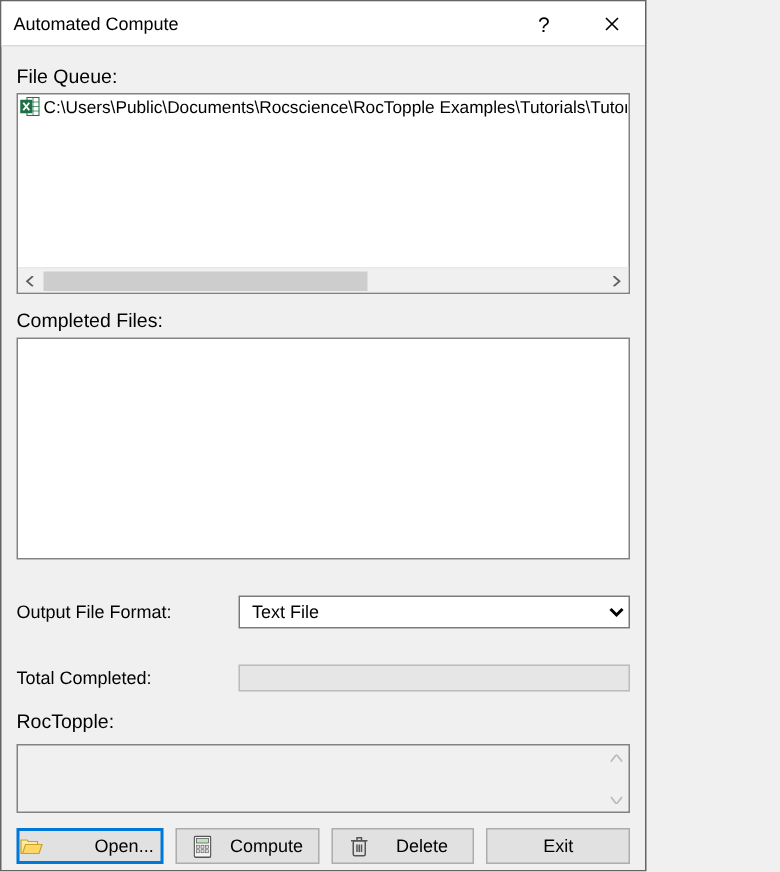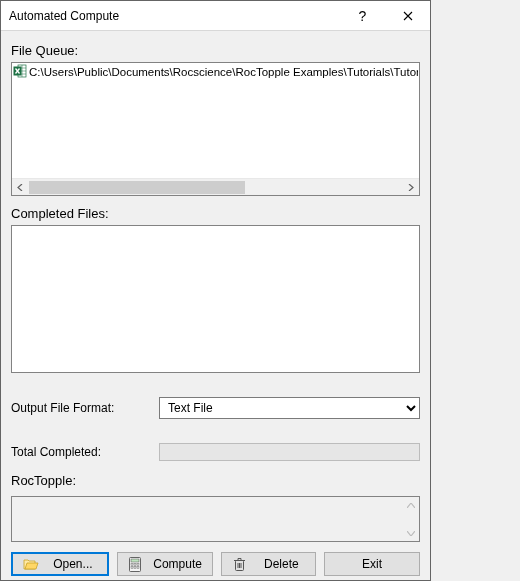--- a/index.html
+++ b/index.html
@@ -174,20 +174,21 @@
     align-items: center;
     justify-content: center;
     gap: 10px;
     font-family: inherit;
     font-size: 12px;
     padding: 0;
     cursor: default;
   }
   .btn.default {
     border: 2px solid #0078d7;
+    justify-content: space-between;
   }
   .btn .icon-slot {
     width: 16px;
     height: 16px;
     display: flex;
     align-items: center;
     justify-content: center;
     flex-shrink: 0;
   }
   .btn .lbl {

